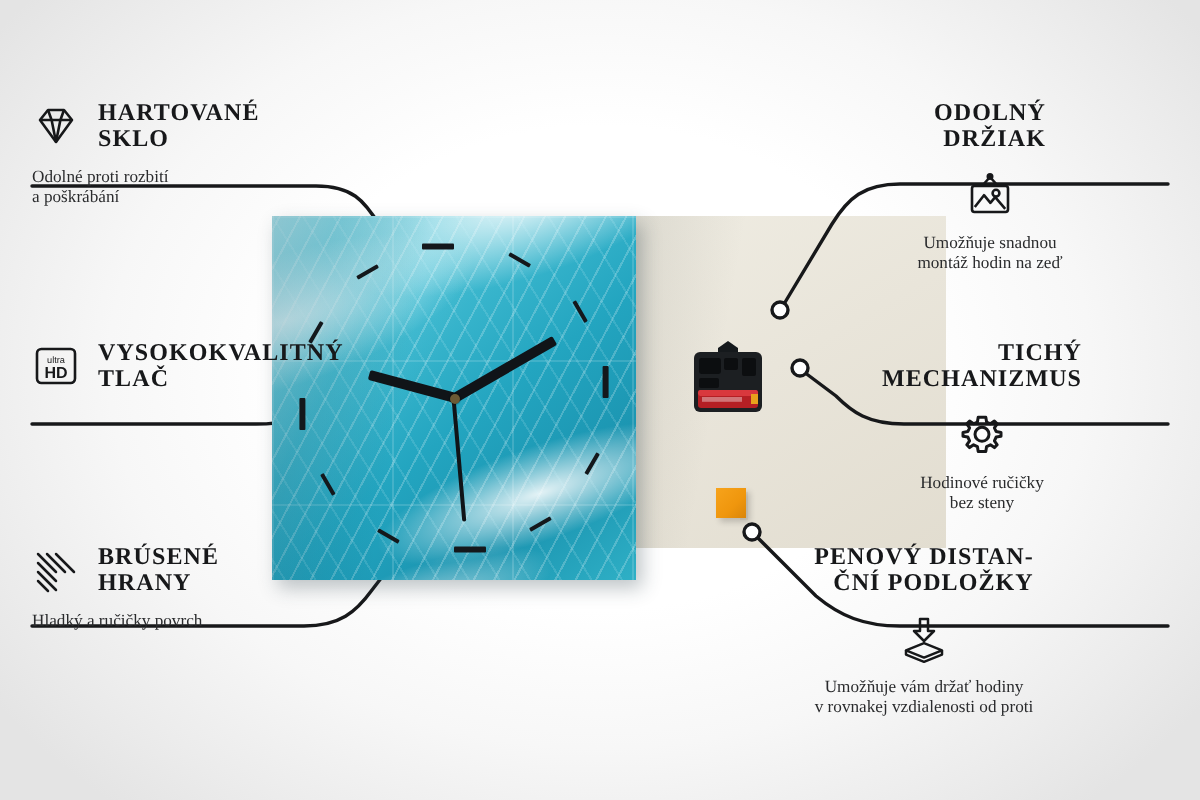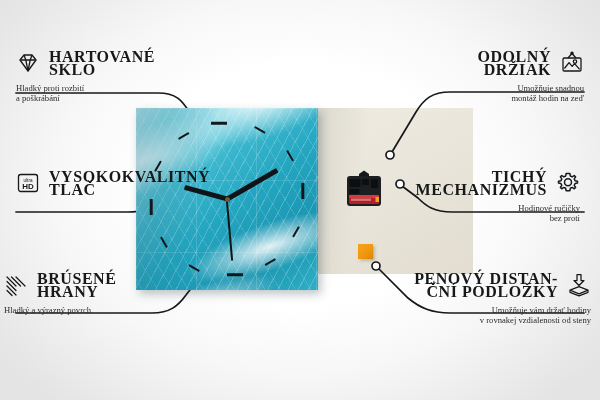--- a/index.html
+++ b/index.html
@@ -12,34 +12,34 @@
     background:
       radial-gradient(ellipse 62% 72% at 50% 46%, #ffffff 0%, #ffffff 42%, #f7f7f7 66%, #ececec 86%, #e4e4e4 100%);
   }
   #lines{position:absolute;left:0;top:0;width:600px;height:400px;pointer-events:none;}
 
   
   .feat{position:absolute;}
   .feat .head{display:flex;align-items:center;gap:9px;}
   .feat .ttl{
     font-family:"Liberation Serif",serif;
-    font-weight:700;font-size:16px;line-height:13.4px;
+    font-weight:700;font-size:12px;line-height:13.4px;
     letter-spacing:.55px;color:#17181a;text-transform:uppercase;
     white-space:pre-line;
   }
   .feat .desc{
     font-family:"Liberation Serif",serif;
     font-size:8.6px;line-height:10.6px;color:#2a2b2d;
     white-space:pre-line;margin-top:6px;
   }
   .feat.left{text-align:left;}
   .feat.left .head{flex-direction:row;}
   .feat.right{text-align:right;}
-  .feat.right .head{flex-direction:row;justify-content:flex-end;}
-  .feat.right .desc{text-align:right;}
+  .feat.right .head{flex-direction:column;justify-content:flex-end;}
+  .feat.right .desc{text-align:center;}
   .ico{width:24px;height:24px;flex:0 0 24px;display:block;}
   .ico svg{display:block;width:24px;height:24px;}
 
   
   #clock{
     position:absolute;left:136px;top:108px;width:182px;height:182px;
     box-shadow:3px 4px 9px rgba(40,60,70,.30);
     overflow:hidden;background:#39b7cd;
   }
   .gl{position:absolute;inset:0;}
@@ -182,54 +182,54 @@
     <div class="head">
       <span class="ico">
         <svg viewBox="0 0 24 24" fill="none" stroke="#17181a" stroke-width="1.3" stroke-linejoin="round">
           <path d="M4,9 L8,4 H16 L20,9 L12,20 Z"></path>
           <path d="M4,9 H20 M8,4 L9.8,9 L12,20 M16,4 L14.2,9 L12,20"></path>
         </svg>
       </span>
       <span class="ttl">HARTOVANÉ
 SKLO</span>
     </div>
-    <div class="desc">Hladký proti rozbití
+    <div class="desc">Odolné proti rozbití
 a poškrábání</div>
   </div>
 
   <div class="feat left" style="left:16px;top:170px;width:170px;">
     <div class="head">
       <span class="ico">
         <svg viewBox="0 0 24 24">
           <rect x="2.5" y="3.5" width="19" height="17" rx="2.2" fill="none" stroke="#17181a" stroke-width="1.3"></rect>
           <text x="12" y="10.6" text-anchor="middle" font-family="Liberation Sans, sans-serif" font-size="4.6" fill="#17181a">ultra</text>
           <text x="12" y="18" text-anchor="middle" font-family="Liberation Sans, sans-serif" font-size="8" font-weight="bold" fill="#17181a">HD</text>
         </svg>
       </span>
       <span class="ttl">VYSOKOKVALITNÝ
 TLAČ</span>
     </div>
   </div>
 
-  <div class="feat left" style="left:4px;top:272px;width:190px;">
+  <div class="feat left" style="left:16px;top:272px;width:190px;">
     <div class="head">
       <span class="ico">
         <svg viewBox="0 0 24 24" stroke="#17181a" stroke-width="1.25" stroke-linecap="round">
           <path d="M3,4 L12,13"></path>
             <path d="M3,8.5 L12,17.5"></path>
           <path d="M3,13 L12,22"></path>
             <path d="M3,17.5 L8,22.5"></path>
           <path d="M7.5,4 L16.5,13"></path>
             <path d="M12,4 L21,13"></path>
         </svg>
       </span>
       <span class="ttl">BRÚSENÉ
 HRANY</span>
     </div>
-    <div class="desc">Hladký a výrazný povrch</div>
+    <div class="desc">Hladký a ručičky povrch</div>
   </div>
 
   <div class="feat right" style="right:16px;top:50px;width:178px;">
     <div class="head">
       <span class="ttl">ODOLNÝ
 DRŽIAK</span>
       <span class="ico">
         <svg viewBox="0 0 24 24" fill="none" stroke="#17181a" stroke-width="1.3" stroke-linejoin="round">
           <path d="M12,2.5 L8,7 M12,2.5 L16,7"></path>
           <circle cx="12" cy="2.2" r="1.1" fill="#17181a"></circle>
@@ -248,32 +248,32 @@
       <span class="ttl">TICHÝ
 MECHANIZMUS</span>
       <span class="ico">
         <svg viewBox="0 0 24 24" fill="none" stroke="#17181a" stroke-width="1.5" stroke-linejoin="round">
           <path d="M12,2.6 L13.9,2.6 L14.3,5.0 L16.2,5.9 L18.2,4.5 L19.6,5.9 L18.2,7.9 L19.1,9.8 L21.5,10.2 L21.5,12.1 L19.1,12.5 L18.2,14.4 L19.6,16.4 L18.2,17.8 L16.2,16.4 L14.3,17.3 L13.9,19.7 L12,19.7 L10.1,19.7 L9.7,17.3 L7.8,16.4 L5.8,17.8 L4.4,16.4 L5.8,14.4 L4.9,12.5 L2.5,12.1 L2.5,10.2 L4.9,9.8 L5.8,7.9 L4.4,5.9 L5.8,4.5 L7.8,5.9 L9.7,5.0 L10.1,2.6 Z"></path>
           <circle cx="12" cy="11.15" r="3.5"></circle>
         </svg>
       </span>
     </div>
     <div class="desc">Hodinové ručičky
-bez proti</div>
-  </div>
-
-  <div class="feat right" style="right:9px;top:272px;width:212px;">
+bez steny</div>
+  </div>
+
+  <div class="feat right" style="right:32px;top:272px;width:212px;">
     <div class="head">
       <span class="ttl">PENOVÝ DISTAN-
 ČNÍ PODLOŽKY</span>
       <span class="ico">
         <svg viewBox="0 0 24 24" fill="none" stroke="#17181a" stroke-width="1.25" stroke-linejoin="round">
           <path d="M10,1.5 H14 V7.5 H17 L12,12.5 L7,7.5 H10 Z"></path>
           <path d="M12,13.6 L21,17.2 L12,20.8 L3,17.2 Z"></path>
           <path d="M3,17.2 V19.3 L12,22.9 L21,19.3 V17.2"></path>
         </svg>
       </span>
     </div>
     <div class="desc">Umožňuje vám držať hodiny
-v rovnakej vzdialenosti od steny</div>
+v rovnakej vzdialenosti od proti</div>
   </div>
 
 </div>
 
 </body></html>

